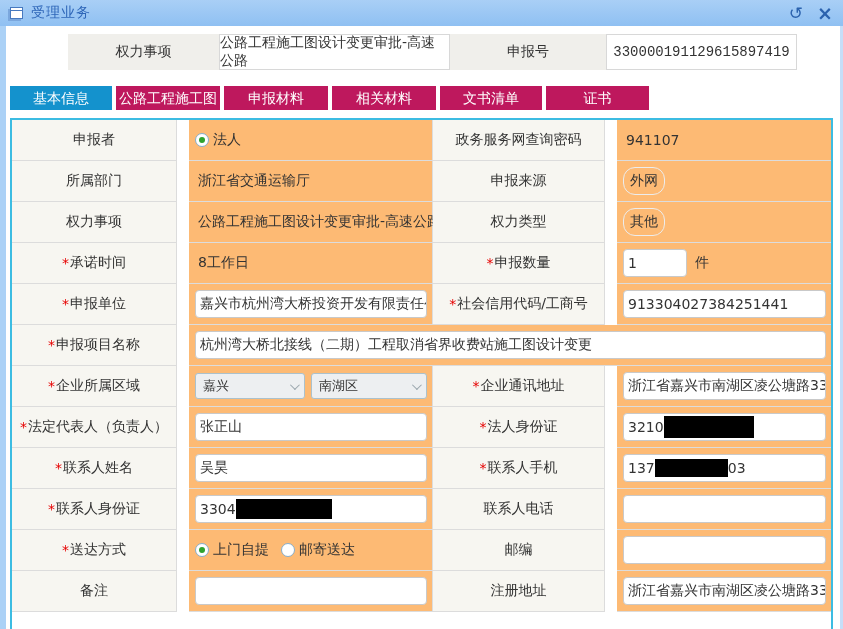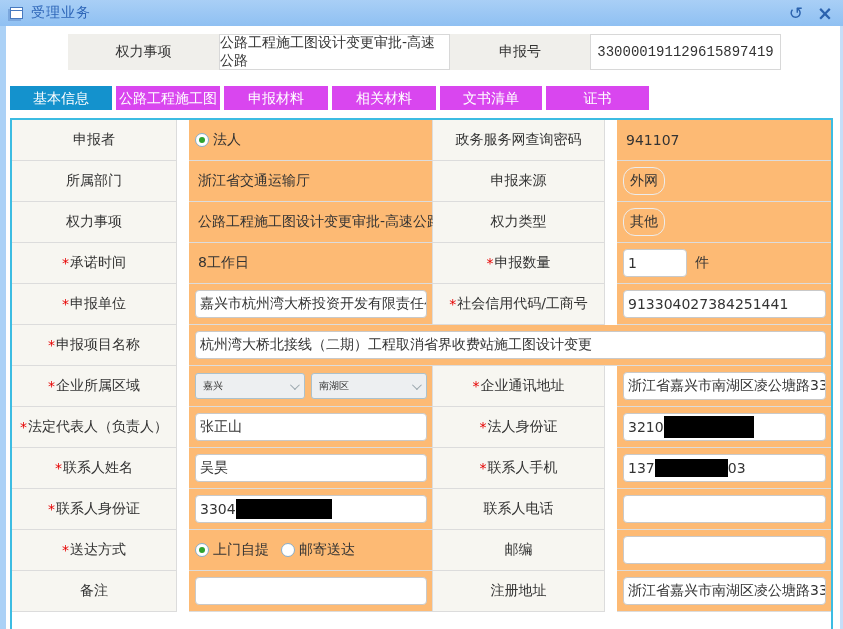--- a/index.html
+++ b/index.html
@@ -21,25 +21,25 @@
 
   
   .edge-l { position:absolute; left:0; top:26px; bottom:0; width:6px; background:#abd1f6; }
   .edge-r { position:absolute; right:0; top:26px; bottom:0; width:3px; background:#c6def8; }
 
   
   .header-row { position:absolute; top:34px; left:68px; height:36px; display:flex; }
   .h-lbl { background:#f0efeb; display:flex; align-items:center; justify-content:center; color:#333; }
   .h-val { background:#fff; border:1px solid #d8d8d8; display:flex; align-items:center; justify-content:center; color:#333; }
   .h-lbl.w1 { width:151px; } .h-val.w2 { width:231px; }
-  .h-lbl.w3 { width:140px; } .h-val.w4 { width:191px;font-family:Liberation Mono, monospace; }
+  .h-lbl.w3 { width:156px; } .h-val.w4 { width:191px;font-family:Liberation Mono, monospace; }
 
   
   .tabs { position:absolute; top:86px; left:10px; display:flex; gap:4px; }
-  .tab { height:24px; line-height:24px; text-align:center; color:#fff; background:#d946ef;
+  .tab { height:24px; line-height:24px; text-align:center; color:#fff; background:#be185d;
     cursor:pointer; white-space:nowrap; overflow:hidden; font-size:14px; }
   .tab.active { background:#1492cd; }
   .t0{width:102px;} .t1{width:104px;} .t2{width:104px;} .t3{width:104px;} .t4{width:102px;} .t5{width:103px;}
 
   
   .panel { position:absolute; top:118px; left:10px; width:823px; height:519px;
     border:2px solid #3cbce2; border-bottom:none; background:#fff; }
   .row { display:flex; height:41px; }
   .c-lbl { width:165px; background:#f7f6f1; border-right:1px solid #dcdcdc; border-bottom:1px solid #dcdcdc;
     display:flex; align-items:center; justify-content:center; text-align:center; }
@@ -57,21 +57,21 @@
   input.tin { display:inline-block; line-height:26px; outline:none;
     font-family:"DejaVu Sans","Liberation Sans",sans-serif; }
   .tin.small { width:64px; flex:none; }
   .unit { margin-left:8px; }
 
   .ghost { height:28px; border:1px solid #ececec; border-radius:12px; padding:0 6px;
     display:flex; align-items:center; white-space:nowrap; }
 
   .sel { height:26px; background:#edeff1; border:1px solid #abc1cc; border-radius:3px;
     display:flex; align-items:center; justify-content:space-between; padding:0 7px;
-    font-size:10px; cursor:pointer; }
+    font-size:13px; cursor:pointer; }
   .sel.s1 { width:112px; margin-right:6px; } .sel.s2 { width:118px; }
   .chev { width:7px; height:7px; border-right:1px solid #9aa6ad; border-bottom:1px solid #9aa6ad;
     transform:rotate(45deg) translateY(-2px); }
 
   .radio { width:14px; height:14px; border-radius:50%; border:1px solid #86aecb; background:#fff;
     position:relative; margin-right:4px; flex:none; cursor:pointer; }
   .radio.sel-on::after { content:""; position:absolute; left:3px; top:3px; width:6px; height:6px;
     border-radius:50%; background:#2fa32f; }
   .radio-group { display:flex; align-items:center; }
   .radio-opt { display:flex; align-items:center; margin-right:12px; white-space:nowrap; }

